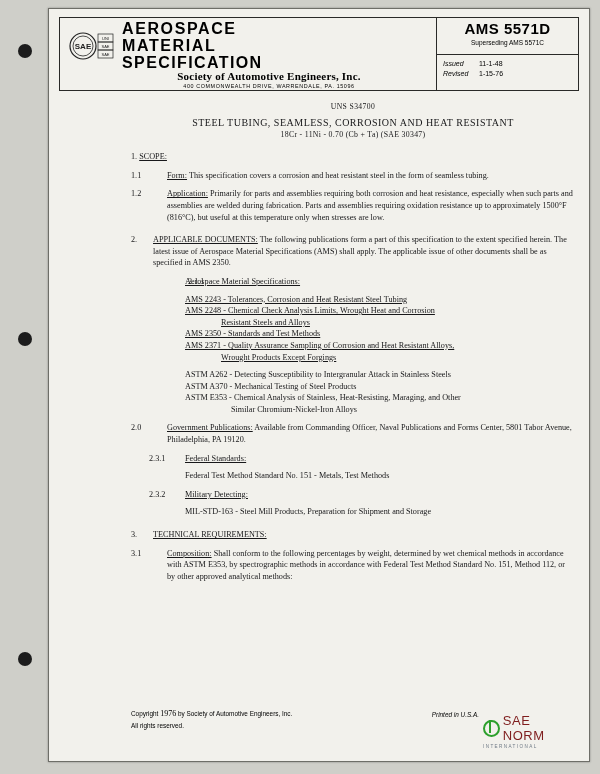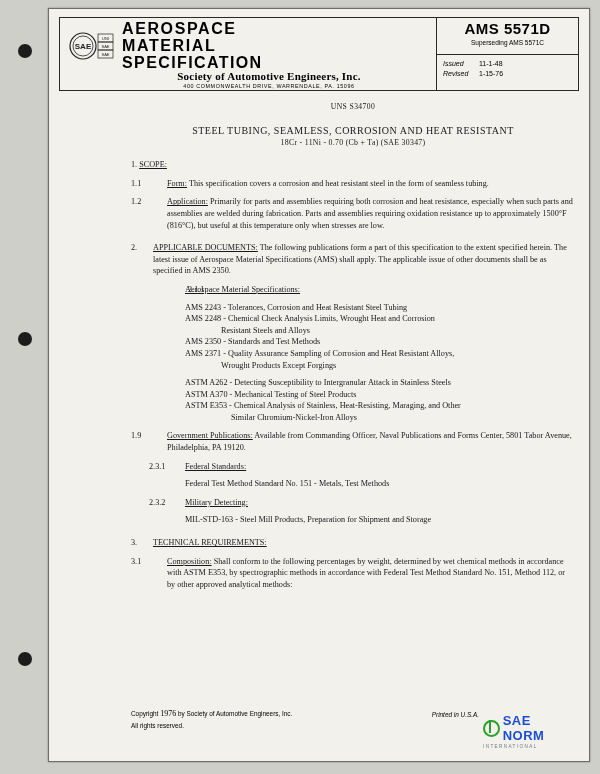--- a/index.html
+++ b/index.html
@@ -85,21 +85,21 @@
 
   
   .body{
     position:absolute;left:82px;top:92px;right:14px;
     font-family:"Liberation Serif", serif;
     font-size:8.2px;
     line-height:11.6px;
     color:#18181a;
   }
   .ctr{text-align:center;}
-  .uns{font-size:7.6px;letter-spacing:.4px;margin-bottom:12px;}
+  .uns{font-size:7.6px;letter-spacing:.4px;margin-bottom:4px;}
   .subj{font-size:10px;letter-spacing:.5px;line-height:12px;}
   .subj2{font-size:7.8px;letter-spacing:.3px;}
   .sec{margin-top:11px;}
   .p{margin-top:7px;position:relative;}
   .p .num{position:absolute;left:0;top:0;}
   .ind1{padding-left:22px;}
   .ind2{padding-left:36px;}
   .ind3{padding-left:54px;}
   u{text-decoration:underline;}
   .listline{padding-left:54px;}
@@ -112,21 +112,21 @@
     position:absolute;left:0;top:0;font-family:"Liberation Sans", sans-serif;font-size:6.4px;line-height:9px;
   }
   .copy .yr{font-family:"Liberation Serif", serif;font-size:8px;}
   .printed{
     position:absolute;right:96px;top:2px;font-family:"Liberation Sans", sans-serif;font-size:6.4px;font-style:italic;
   }
   .brand{
     position:absolute;right:0;top:4px;width:92px;height:26px;
   }
   .brand .bt{
-    font-family:"Liberation Sans", sans-serif;font-weight:bold;font-size:13px;color:#1d4ed8;letter-spacing:.5px;
+    font-family:"Liberation Sans", sans-serif;font-weight:normal;font-size:13px;color:#7f1d1d;letter-spacing:.5px;
   }
   .brand .bs{
     font-family:"Liberation Sans", sans-serif;font-size:4.6px;color:#6f7a86;letter-spacing:1.4px;margin-top:1px;
   }
   .brand .globe{
     display:inline-block;width:13px;height:13px;border-radius:50%;
     border:2px solid #2ca02c;vertical-align:-2px;margin-right:3px;position:relative;
   }
   .brand .globe:after{
     content:"";position:absolute;left:4px;top:-2px;width:1.6px;height:13px;background:#2ca02c;
@@ -224,38 +224,38 @@
         <span class="num">2.</span>
         <u><span>APPLICABLE DOCUMENTS:</span></u>
         <span>The following publications form a part of this specification to the extent specified herein.  The latest issue of Aerospace Material Specifications (AMS) shall apply.  The applicable issue of other documents shall be as specified in AMS 2350.</span>
       </div>
 
 
       <div class="p ind3">
         <span class="num" style="left:34px;margin-left:23px;">2.1.1</span>
         <u><span>Aerospace Material Specifications:</span></u>
       </div>
-      <div style="margin-top:6px;">
+      <div style="margin-top:6px;text-decoration:underline;">
         <div class="listline">AMS 2243 - Tolerances, Corrosion and Heat Resistant Steel Tubing</div>
         <div class="listline">AMS 2248 - Chemical Check Analysis Limits, Wrought Heat and Corrosion</div>
         <div class="listline" style="padding-left:90px;">Resistant Steels and Alloys</div>
         <div class="listline">AMS 2350 - Standards and Test Methods</div>
         <div class="listline">AMS 2371 - Quality Assurance Sampling of Corrosion and Heat Resistant Alloys,</div>
         <div class="listline" style="padding-left:90px;">Wrought Products Except Forgings</div>
       </div>
 
       <div style="margin-top:6px;">
         <div class="listline">ASTM A262 - Detecting Susceptibility to Intergranular Attack in Stainless Steels</div>
         <div class="listline">ASTM A370 - Mechanical Testing of Steel Products</div>
         <div class="listline">ASTM E353 - Chemical Analysis of Stainless, Heat-Resisting, Maraging, and Other</div>
         <div class="listline" style="padding-left:100px;">Similar Chromium-Nickel-Iron Alloys</div>
       </div>
 
       <div class="p ind2">
-        <span class="num">1.9</span>
+        <span class="num">2.0</span>
         <u><span>Government Publications:</span></u>
         <span>Available from Commanding Officer, Naval Publications and Forms Center, 5801 Tabor Avenue, Philadelphia, PA 19120.</span>
       </div>
 
       <div class="p ind3">
         <span class="num" style="left:18px;">2.3.1</span>
         <u><span>Federal Standards:</span></u>
       </div>
       <div style="margin-top:6px;">
         <div class="listline">Federal Test Method Standard No. 151 - Metals, Test Methods</div>

